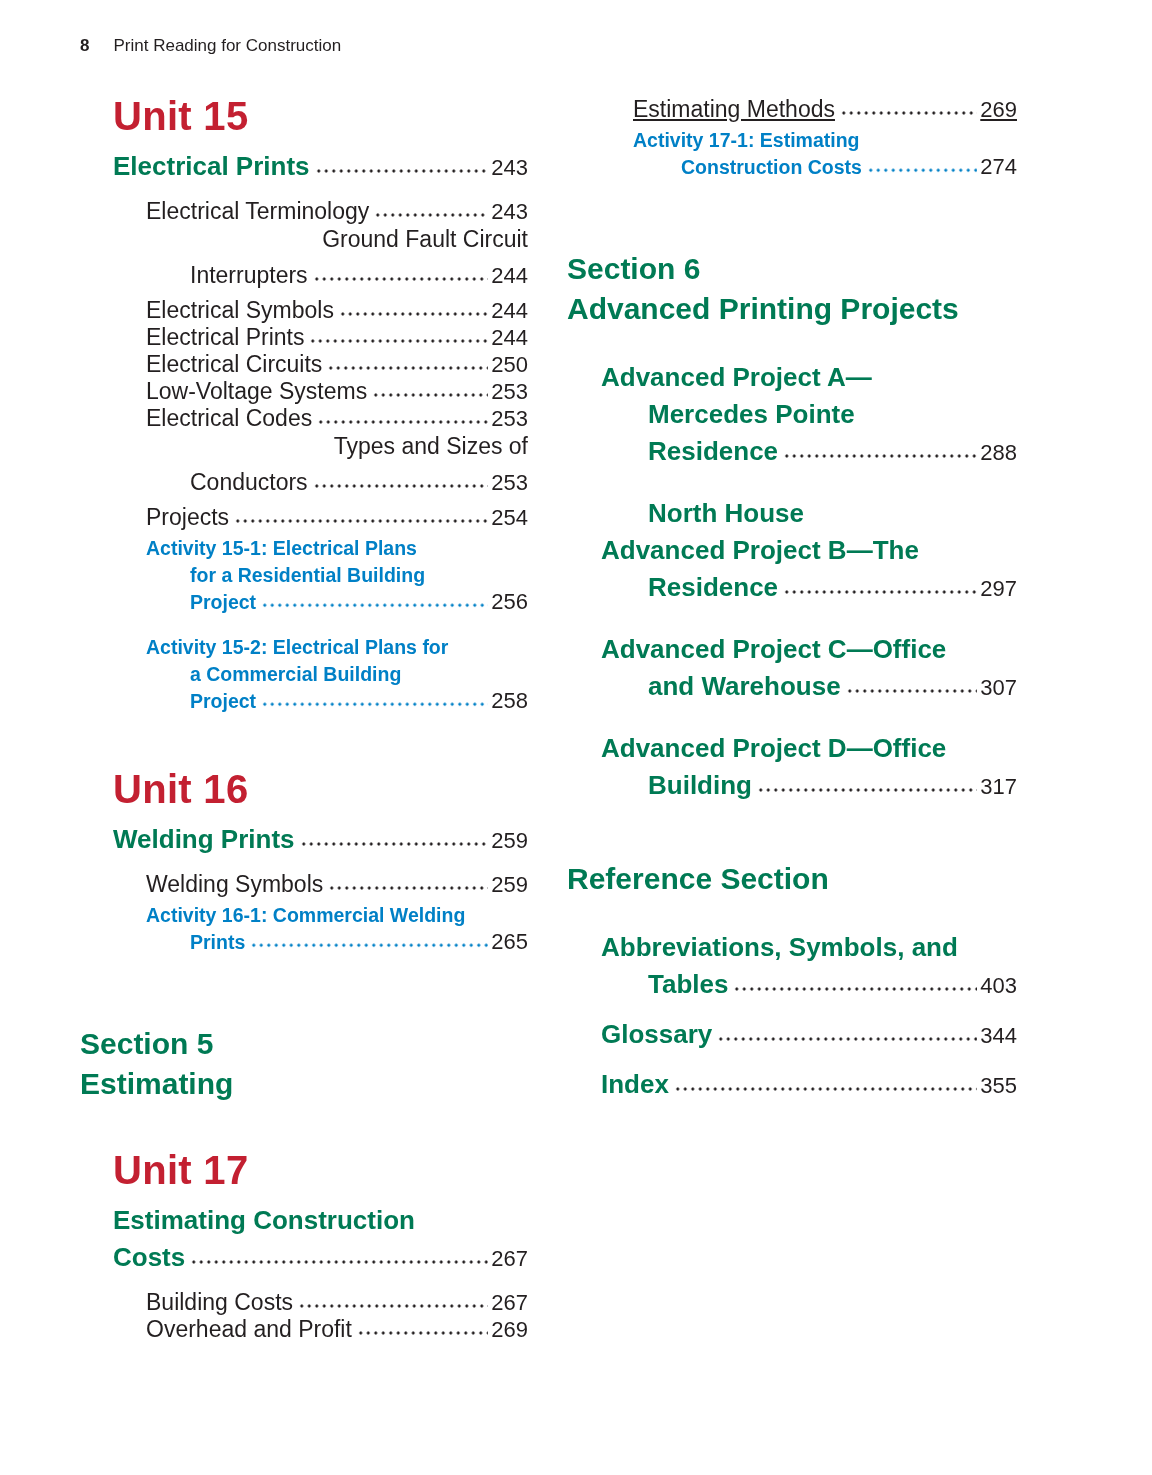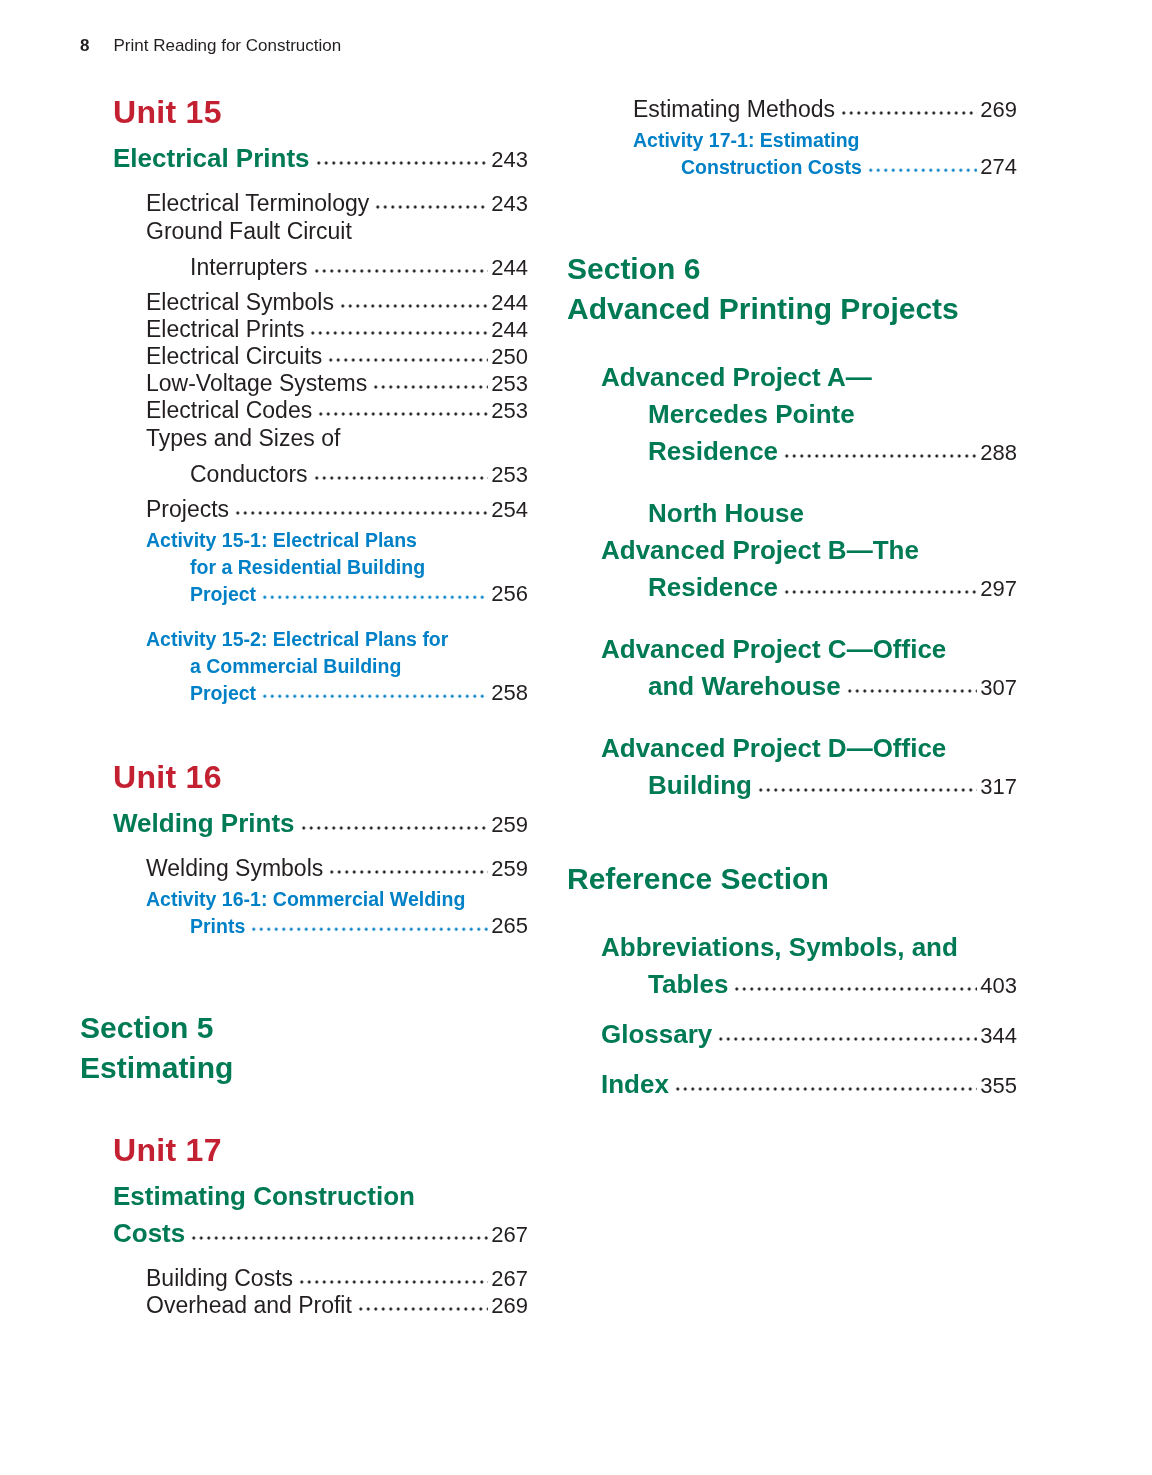--- a/index.html
+++ b/index.html
@@ -17,37 +17,37 @@
   .col{display:flex;flex-direction:column;}
   .col-left{width:415px;}
   .col-right{width:450px;}
   .line{display:flex;align-items:baseline;}
   .leader{
     flex:1;min-width:14px;height:7px;margin:0 3px 0 5px;
     background-image:radial-gradient(circle,var(--text) 1.35px,transparent 1.75px);
     background-size:7.5px 7.5px;background-repeat:repeat-x;background-position:0 100%;
   }
   .pg{font-size:22px;font-weight:400;color:var(--text);white-space:nowrap;}
-  .unit-h{color:var(--red);font-size:32px;font-weight:700;margin:38px 0 10px;letter-spacing:.3px;}
+  .unit-h{color:var(--red);font-size:40px;font-weight:700;margin:38px 0 10px;letter-spacing:.3px;}
   .unit-h.first{margin-top:6px;}
   .g-title{color:var(--green);font-size:26px;font-weight:700;margin:0 0 10px;}
   .g-title .line{line-height:34px;margin-bottom:3px;}
   .sub{font-size:23px;color:var(--text);padding-left:33px;}
-  .sub .line{line-height:29px;margin-bottom:7px;}
+  .sub .line{line-height:29px;margin-bottom:7px;justify-content:flex-end;}
   .ind{padding-left:44px;}
   .act{color:var(--blue);font-size:19.5px;font-weight:700;padding-left:33px;margin:4px 0 14px;}
   .act .line{line-height:26px;margin-bottom:1px;}
   .act .leader{background-image:radial-gradient(circle,var(--blue) 1.3px,transparent 1.7px);height:6px;}
   .sec-h{color:var(--green);font-size:30px;font-weight:700;line-height:40px;margin:54px 0 6px;}
   .col-left .sec-h{margin-left:-33px;}
   .gentry{color:var(--green);font-size:26px;font-weight:700;padding-left:34px;margin-top:24px;}
   .gentry .line{line-height:37px;}
   .pind{padding-left:47px;}
   .gentry.tight{margin-top:12px;}
-  .col-right .sub{padding-left:66px;}
+  .col-right .sub{padding-left:66px;text-decoration:underline;}
   .col-right .sub.first{margin-top:8px;}
   .col-right .act{padding-left:66px;}
   .col-right .act .ind{padding-left:48px;}
 </style>
 </head>
 <body>
 
 <div class="runhead">
   <span class="folio">8</span>
   <span class="booktitle">Print Reading for Construction</span>

